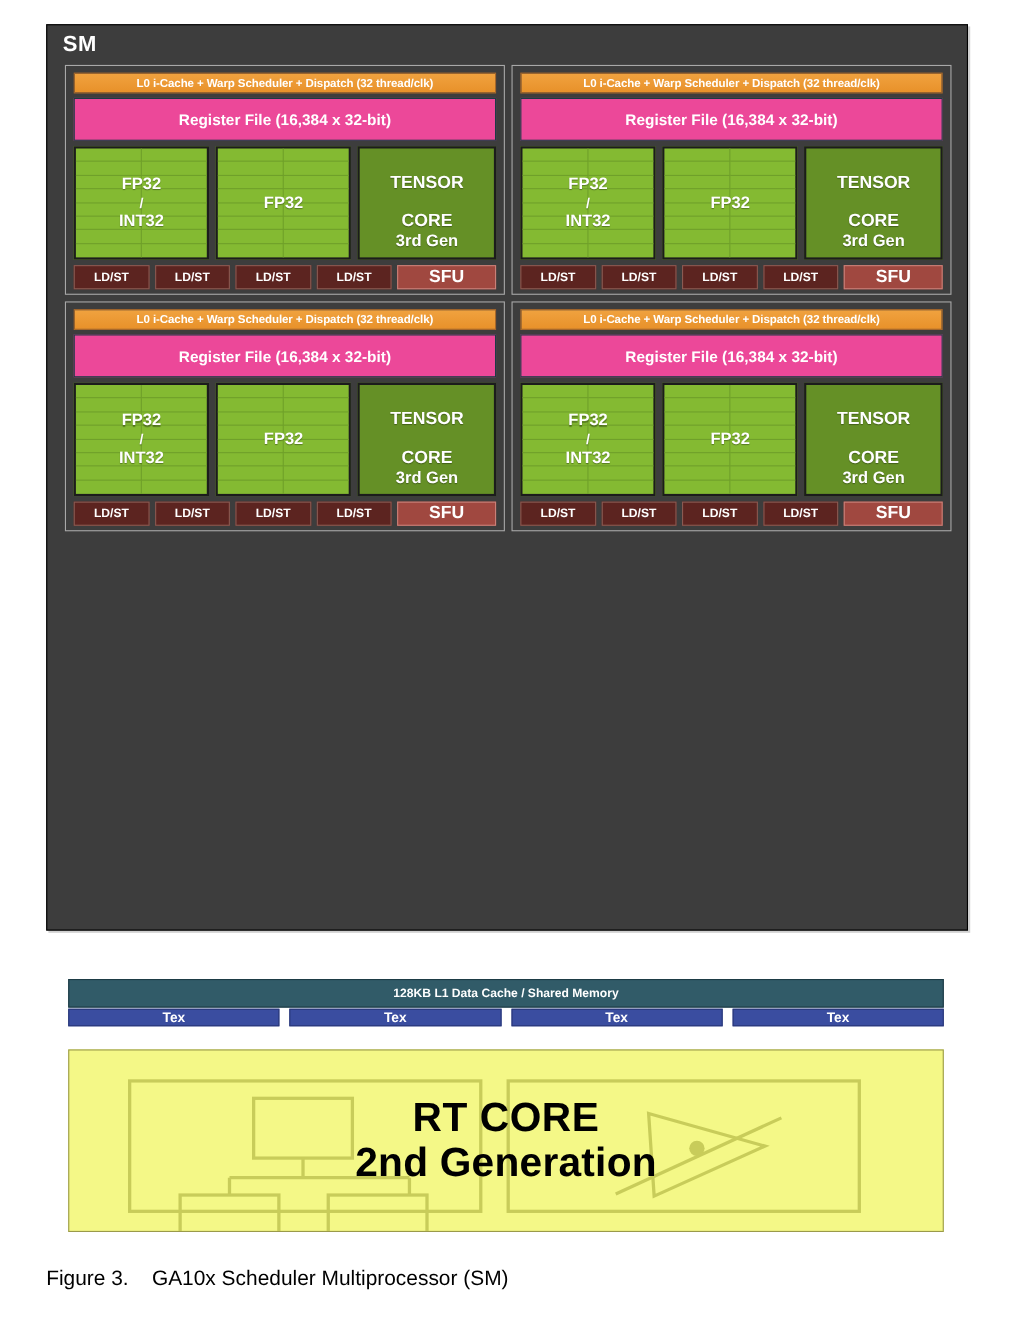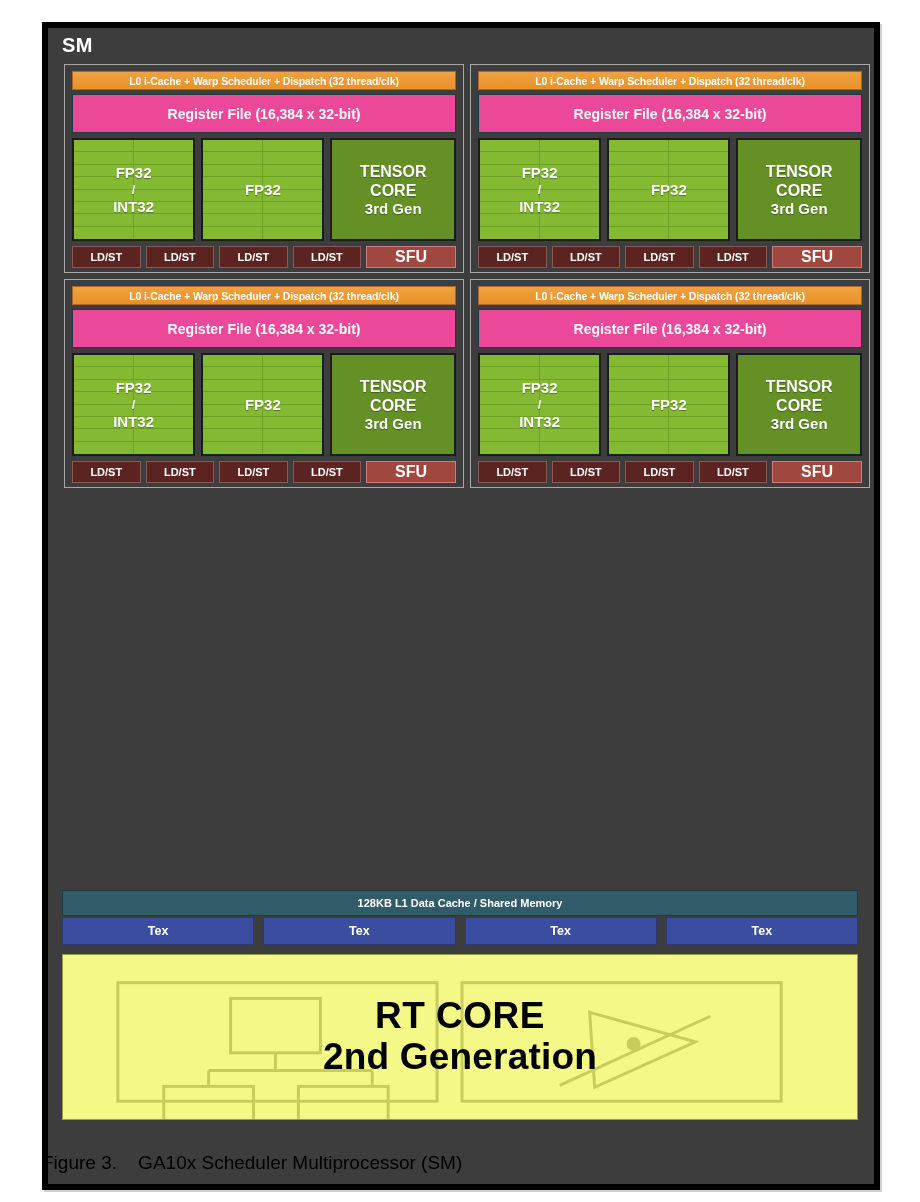--- a/index.html
+++ b/index.html
@@ -12,23 +12,23 @@
     position: relative;
     width: 920px; height: 1202px;
     background: #ffffff;
     overflow: hidden;
   }
 
   
   .sm-frame {
     position: absolute;
     left: 42px; top: 22px;
-    width: 838px; height: 1168px;
+    width: 838px; height: 824px;
     background: #3d3d3d;
-    border: 6px solid #000000;
+    border: 1px solid #000000;
     box-shadow: 2px 2px 0 rgba(170,170,170,0.55);
   }
   .sm-title {
     position: absolute;
     left: 14px; top: 6px;
     color: #ffffff;
     font-size: 20px;
     font-weight: bold;
     letter-spacing: 0.5px;
   }
@@ -129,21 +129,21 @@
     position: absolute;
     left: 0; right: 0;
     top: 50%;
     transform: translateY(-50%);
     text-align: center;
     color: #ffffff;
     font-weight: bold;
     line-height: 1.2;
     text-shadow: 0 1px 1px rgba(0,0,0,0.35);
   }
-  .tensor-label .big { font-size: 16px; }
+  .tensor-label .big { font-size: 16px; margin-top: 16px; }
   .tensor-label .gen { font-size: 15px; }
 
   
   .ldst-row {
     margin-top: 5px;
     height: 22px;
     display: flex;
     gap: 5px;
   }
   .ldst {
@@ -179,21 +179,21 @@
     color: #ffffff;
     font-size: 11px;
     font-weight: bold;
     display: flex;
     align-items: center;
     justify-content: center;
   }
   .tex-row {
     position: absolute;
     left: 62px; top: 917px;
-    width: 796px; height: 28px;
+    width: 796px; height: 16px;
     display: flex;
     gap: 9px;
   }
   .tex {
     flex: 1 1 0;
     background: #3a4da0;
     border: 1px solid #2a3878;
     color: #ffffff;
     font-size: 12.5px;
     font-weight: bold;

